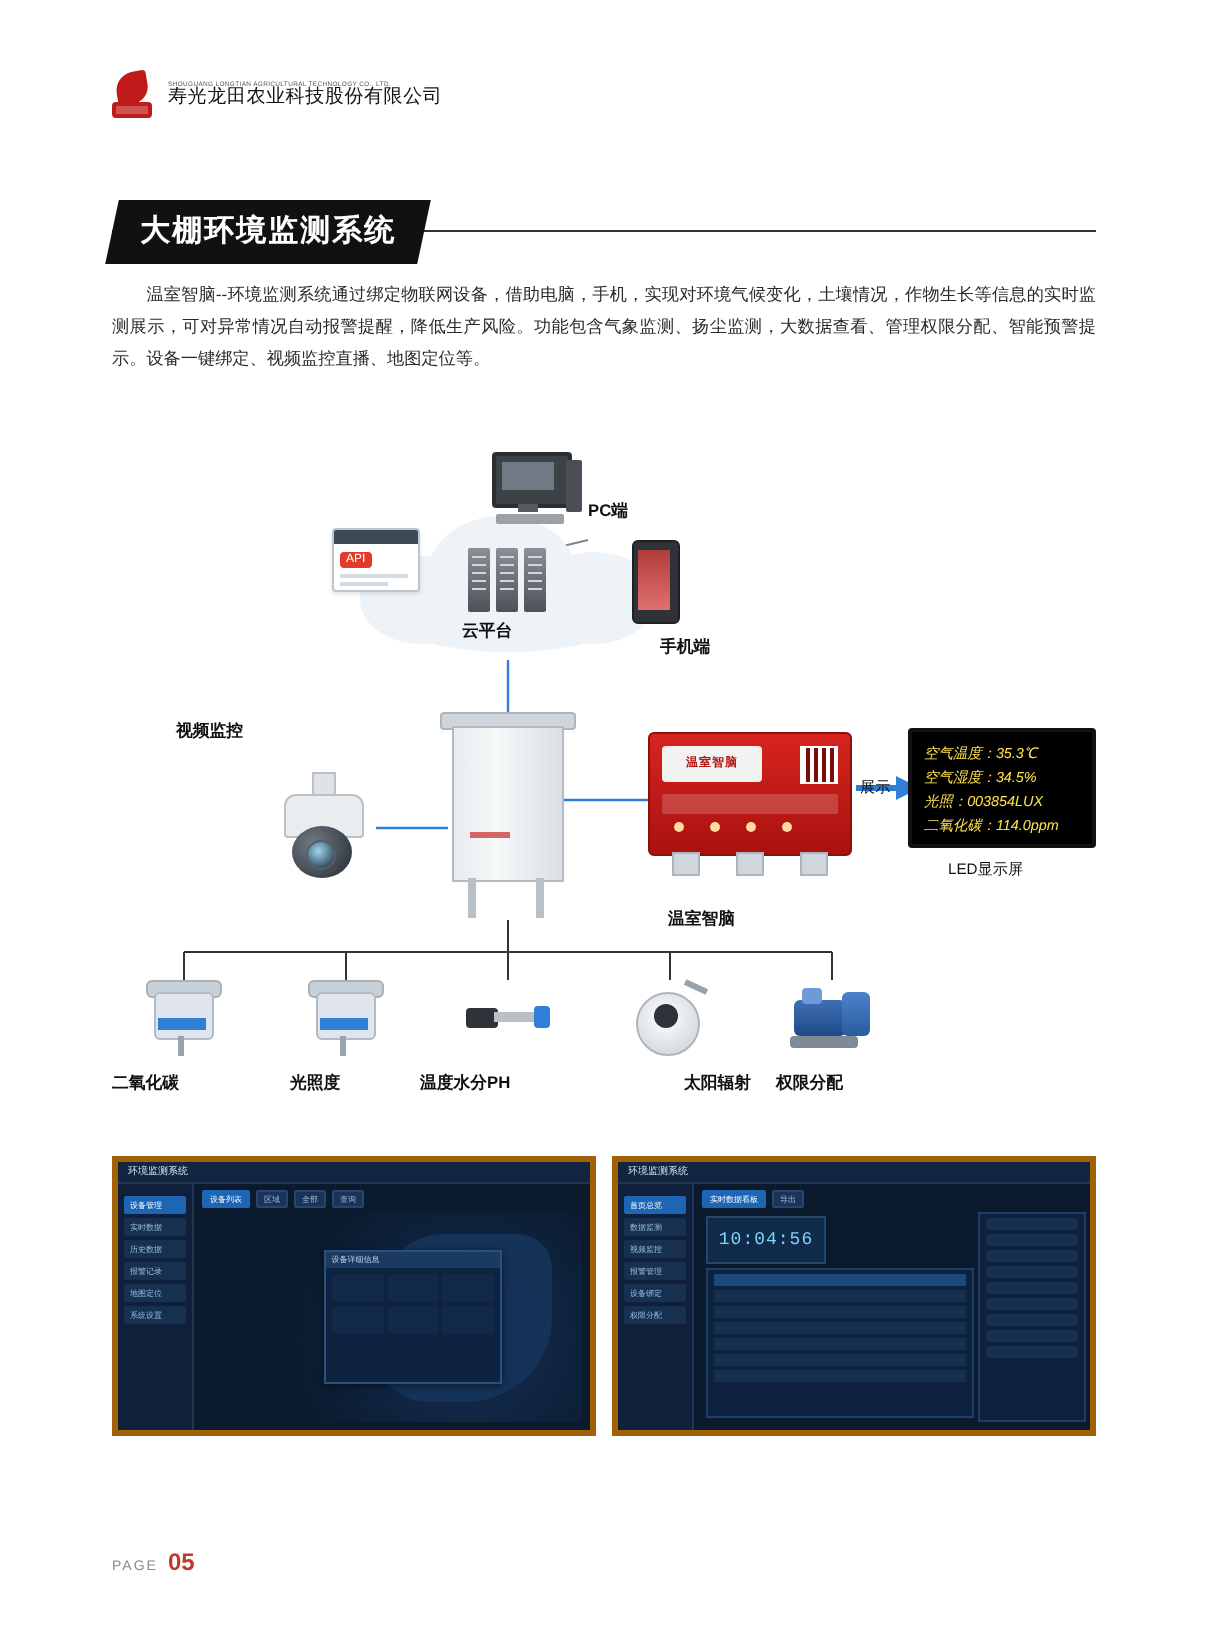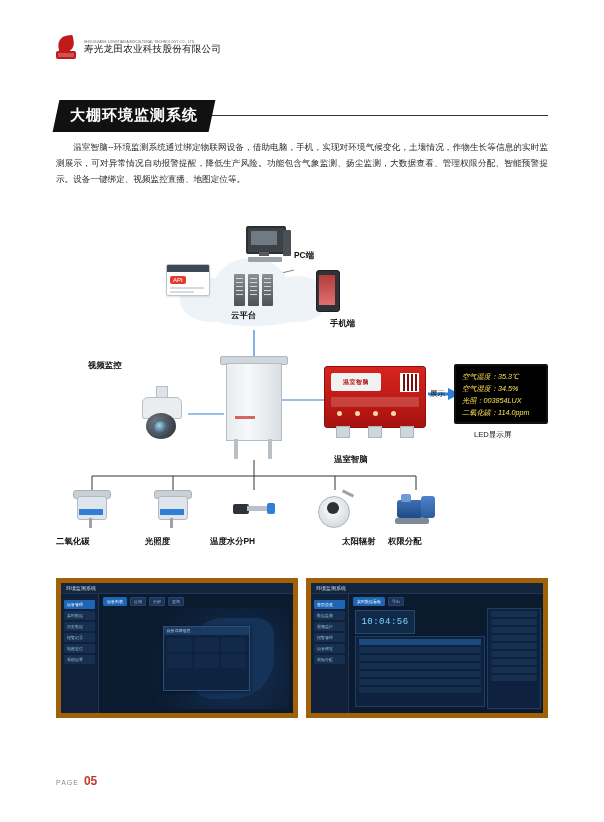--- a/index.html
+++ b/index.html
@@ -599,21 +599,21 @@
     top: 578px;
     width: 492px;
     height: 140px;
     display: flex;
     gap: 8px;
   }
   .shot {
     position: relative;
     flex: 1;
     background: #0f1b2e;
-    border: 5px solid #a16207;
+    border: 3px solid #a16207;
     overflow: hidden;
   }
   .shot .topbar {
     position: absolute;
     left: 0; top: 0;
     width: 100%; height: 11px;
     background: #14263f;
     border-bottom: 1px solid #1d3655;
     color: #cfe2f5;
     font-size: 5px;

